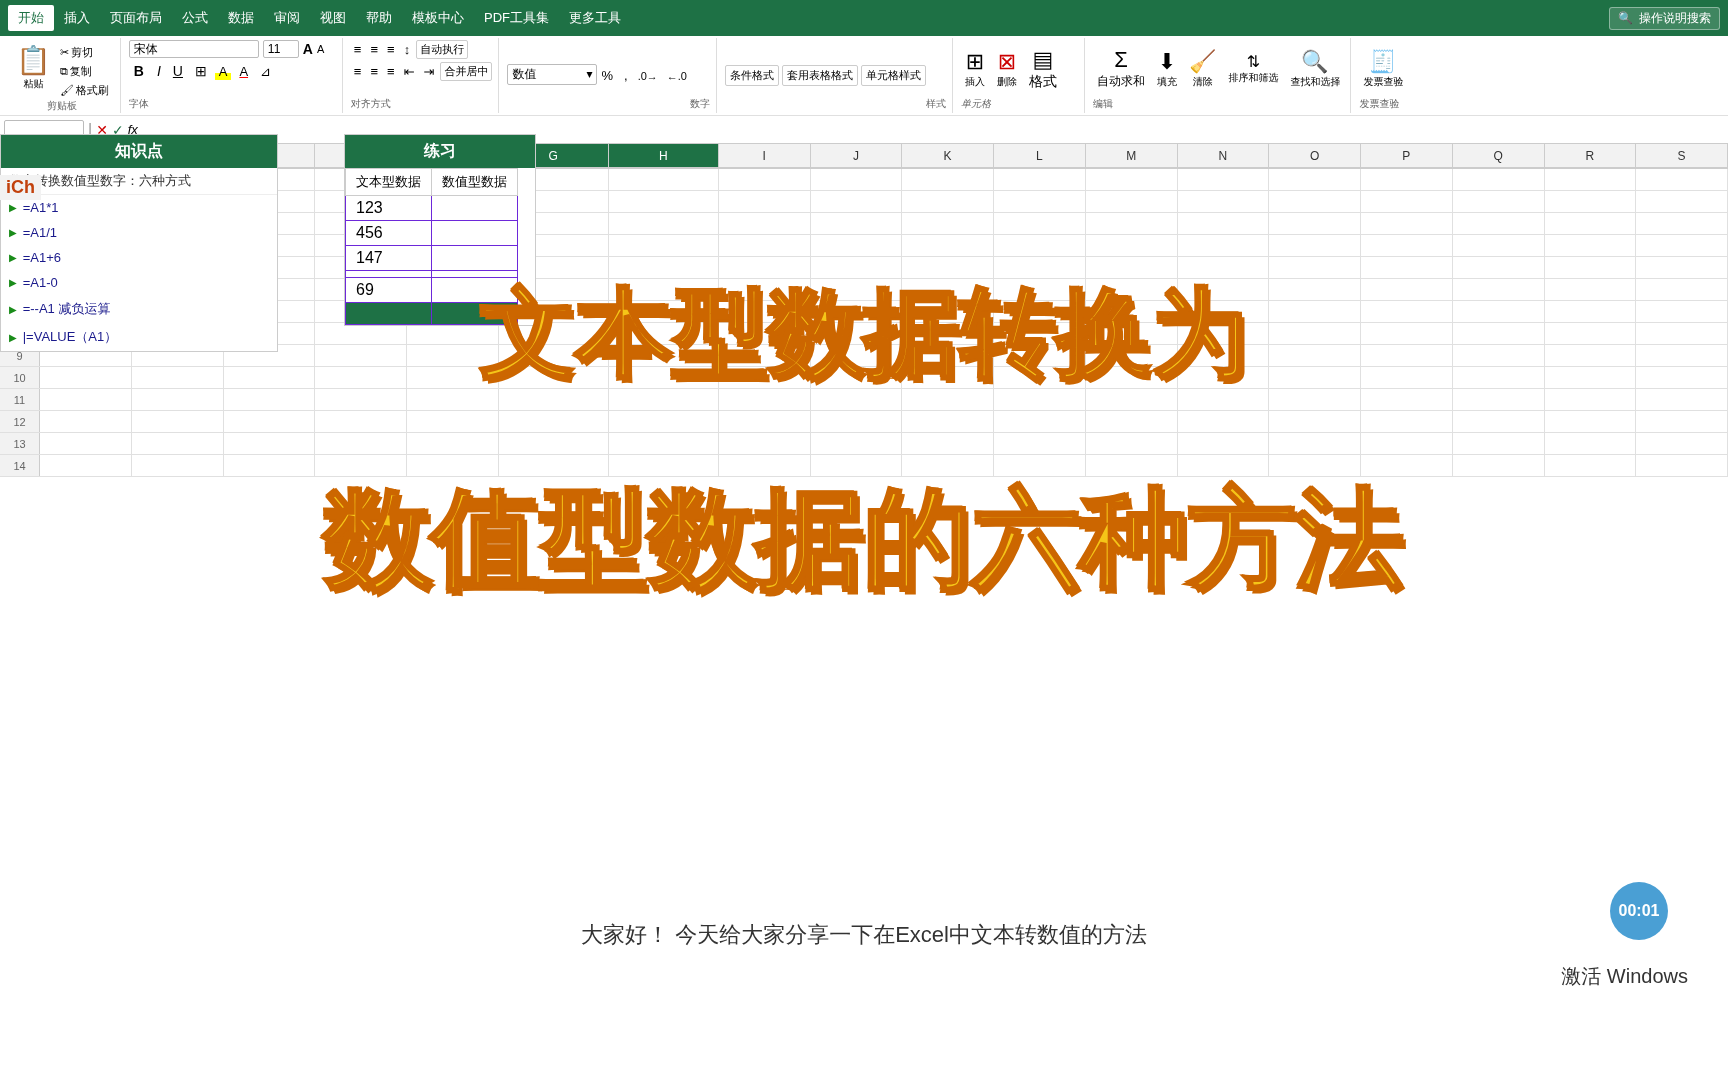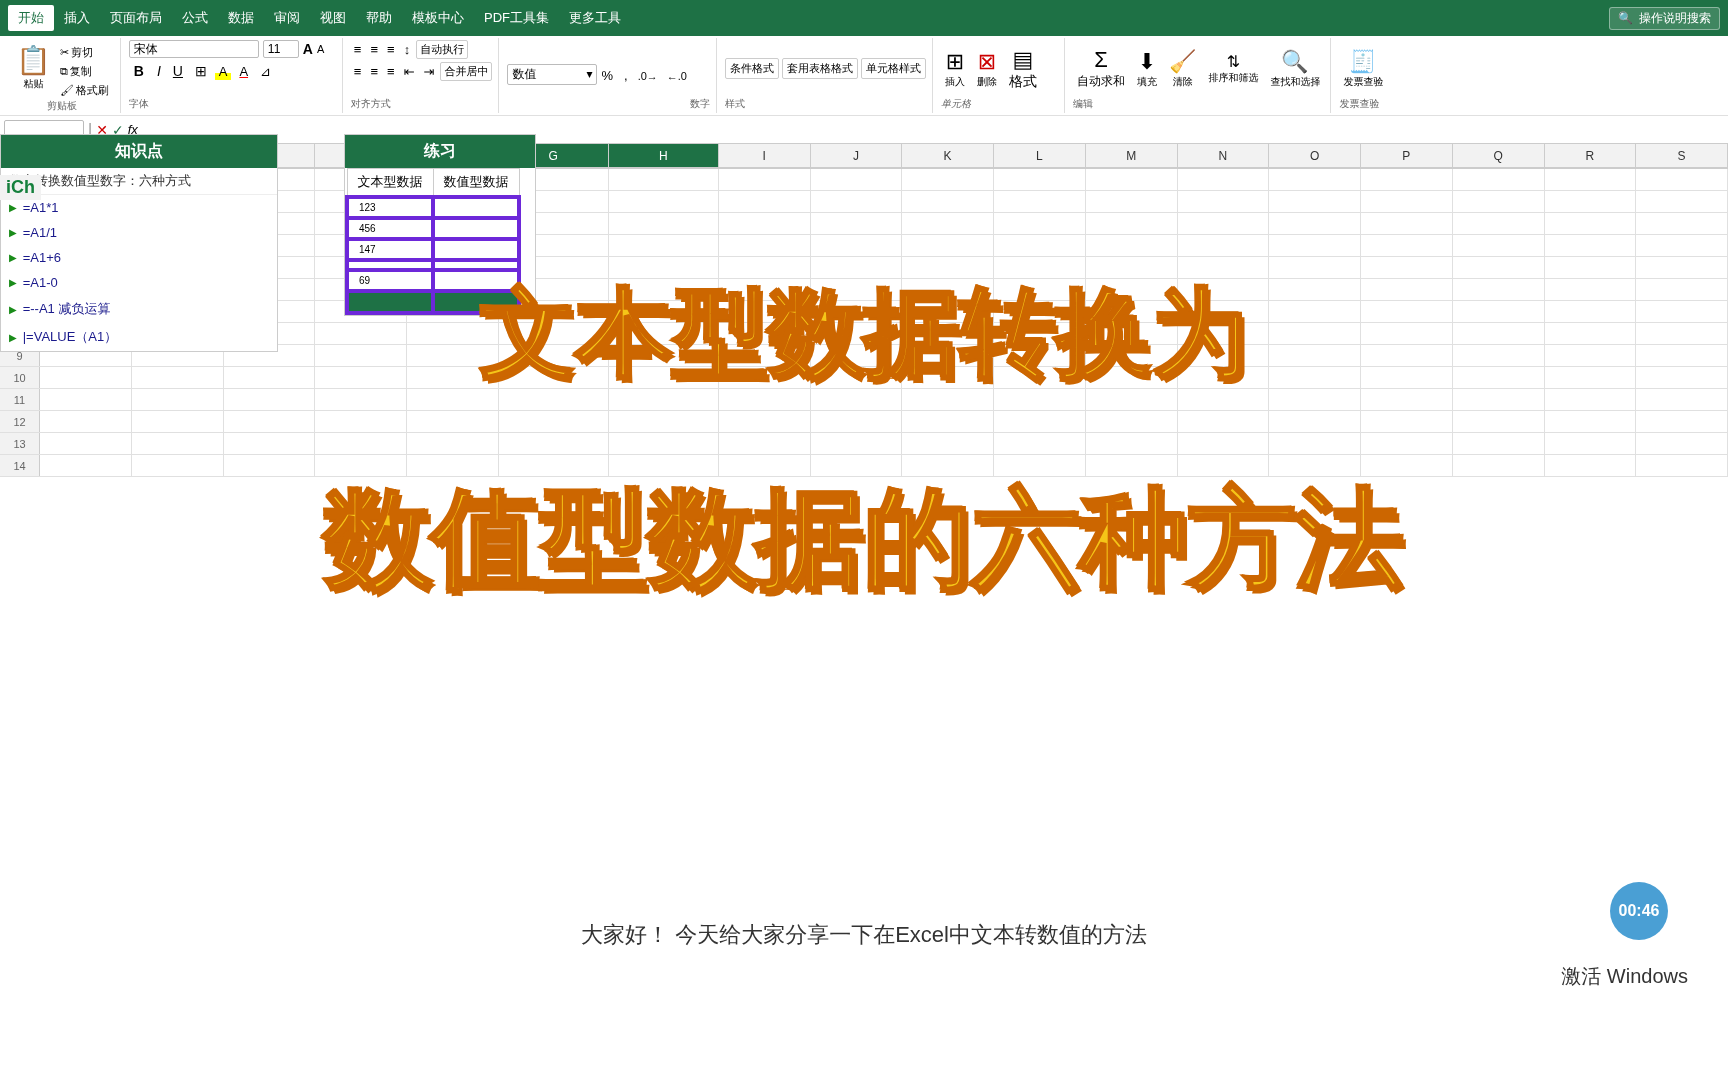--- a/index.html
+++ b/index.html
@@ -218,23 +218,23 @@
 
     .exercise-table th {
       background: #fff;
       border: 1px solid #ccc;
       padding: 4px 10px;
       font-size: 13px;
       font-weight: normal;
     }
 
     .exercise-table td {
-      border: 4px solid #6d28d9;
+      border: 1px solid #6d28d9;
       padding: 3px 10px;
-      font-size: 10px;
+      font-size: 16px;
     }
 
     .exercise-table tr:last-child td {
       background: #1e7145;
       height: 22px;
     }
 
     
     .overlay-text-top {
       position: absolute;
@@ -310,21 +310,21 @@
       z-index: 20;
     }
 
     
     .ich-label {
       position: absolute;
       top: 175px;
       left: 0;
       font-size: 18px;
       font-weight: bold;
-      color: #15803d;
+      color: #c2410c;
       z-index: 15;
       background: #f2f2f2;
       padding: 2px 6px;
     }
 
     
     .col-b { width: 80px; min-width: 80px; }
     .col-c { width: 80px; min-width: 80px; }
     .col-d { width: 80px; min-width: 80px; }
     .col-e { width: 55px; min-width: 55px; }
@@ -429,21 +429,21 @@
       </div>
       <div style="display:flex;gap:3px;align-items:center;">
         <span style="cursor:pointer;font-size:13px;padding:1px 3px;border:1px solid transparent;">%</span>
         <span style="cursor:pointer;font-size:13px;padding:1px 3px;border:1px solid transparent;">,</span>
         <span style="cursor:pointer;font-size:11px;padding:1px 2px;border:1px solid transparent;">.0→</span>
         <span style="cursor:pointer;font-size:11px;padding:1px 2px;border:1px solid transparent;">←.0</span>
       </div>
       <div style="font-size:10px;color:#666;margin-top:auto;">数字</div>
     </div>
 
-    <div style="display:flex;flex-direction:column;padding:2px 6px;border-right:1px solid #ddd;min-width:160px;">
+    <div style="display:flex;flex-direction:row;padding:2px 6px;border-right:1px solid #ddd;min-width:160px;">
       <div style="display:flex;gap:3px;flex:1;align-items:center;flex-wrap:wrap;">
         <div style="cursor:pointer;font-size:11px;padding:2px 4px;border:1px solid #ccc;border-radius:2px;text-align:center;">条件格式</div>
         <div style="cursor:pointer;font-size:11px;padding:2px 4px;border:1px solid #ccc;border-radius:2px;text-align:center;">套用表格格式</div>
         <div style="cursor:pointer;font-size:11px;padding:2px 4px;border:1px solid #ccc;border-radius:2px;text-align:center;">单元格样式</div>
       </div>
       <div style="font-size:10px;color:#666;margin-top:auto;">样式</div>
     </div>
 
     <div style="display:flex;flex-direction:column;padding:2px 6px;border-right:1px solid #ddd;min-width:130px;">
       <div style="display:flex;gap:4px;flex:1;align-items:center;">
@@ -884,15 +884,15 @@
   </table>
 </div>
 
 <div class="ich-label">iCh</div>
 
 <div class="overlay-text-top">文本型数据转换为</div>
 <div class="overlay-text-bottom">数值型数据的六种方法</div>
 
 <div class="bottom-subtitle">大家好！ 今天给大家分享一下在Excel中文本转数值的方法</div>
 
-<div class="timer-badge">00:46</div>
+<div class="timer-badge">00:01</div>
 
 <div class="windows-activate">激活 Windows</div>
 
 </body></html>

